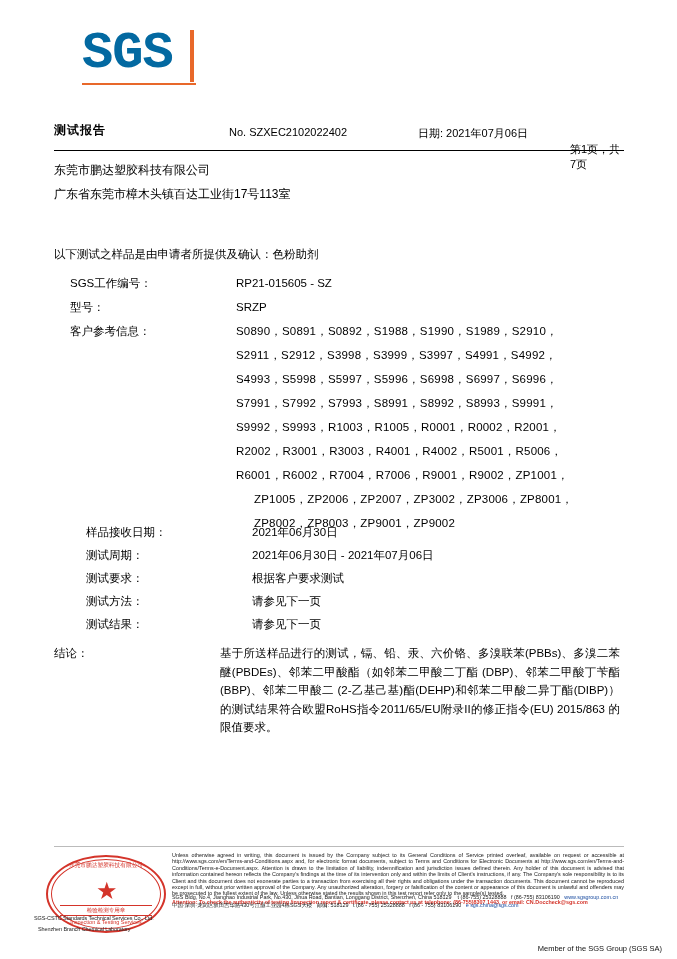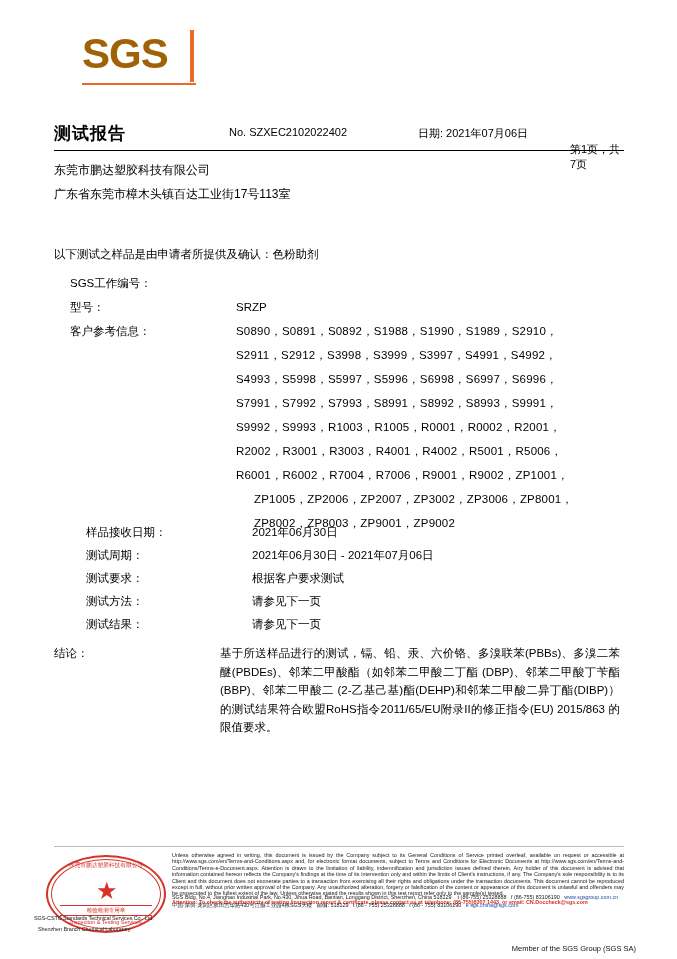--- a/index.html
+++ b/index.html
@@ -24,26 +24,26 @@
 
   
   .logo-block {
     position: absolute;
     left: 82px;
     top: 28px;
     width: 120px;
     height: 58px;
   }
   .logo-text {
-    font-family: Liberation Sans, sans-serif;
+    font-family: Liberation Mono, monospace;
     font-weight: bold;
-    font-size: 42px;
+    font-size: 52px;
     letter-spacing: -1px;
     line-height: 52px;
-    color: #a16207;
+    color: #0369a1;
     position: relative;
     z-index: 2;
   }
   .logo-bar-v {
     position: absolute;
     left: 108px;
     top: 2px;
     width: 4px;
     height: 52px;
     background: #e8682a;
@@ -63,21 +63,21 @@
     position: absolute;
     left: 54px;
     top: 122px;
     width: 570px;
     height: 22px;
   }
   .report-title {
     position: absolute;
     left: 0;
     top: 0;
-    font-size: 17px;
+    font-size: 12px;
     font-weight: bold;
     letter-spacing: 1px;
   }
   .report-no {
     position: absolute;
     left: 175px;
     top: 4px;
     font-size: 11px;
   }
   .report-date {
@@ -310,20 +310,21 @@
   .addr-row .blue { color: #1b4da0; }
   .addr-row .t { display: inline-block; }
   .member-line {
     position: absolute;
     left: 0;
     top: 944px;
     width: 636px;
     text-align: right;
     font-size: 7.5px;
     color: #111;
+    padding-left: 26px;
   }
 </style>
 </head>
 <body>
 
 <div class="page">
 
   <div class="logo-block">
     <div class="logo-bar-v"></div>
     <div class="logo-text">SGS</div>
@@ -339,20 +340,21 @@
   <div class="hr-main"></div>
 
   <div class="company-name">东莞市鹏达塑胶科技有限公司</div>
   <div class="company-addr">广东省东莞市樟木头镇百达工业街17号113室</div>
 
   <div class="sample-stmt">以下测试之样品是由申请者所提供及确认：色粉助剂</div>
 
   <div class="fields">
     <div class="field-row">
       <div class="field-label">SGS工作编号：</div>
+      <div class="field-value">RP21-015605 - SZ</div>
     </div>
     <div class="field-row">
       <div class="field-label">型号：</div>
       <div class="field-value">SRZP</div>
     </div>
     <div class="field-row">
       <div class="field-label">客户参考信息：</div>
       <div class="ref-list">
         <span class="ref-line">S0890，S0891，S0892，S1988，S1990，S1989，S2910，</span>
         <span class="ref-line">S2911，S2912，S3998，S3999，S3997，S4991，S4992，</span>

